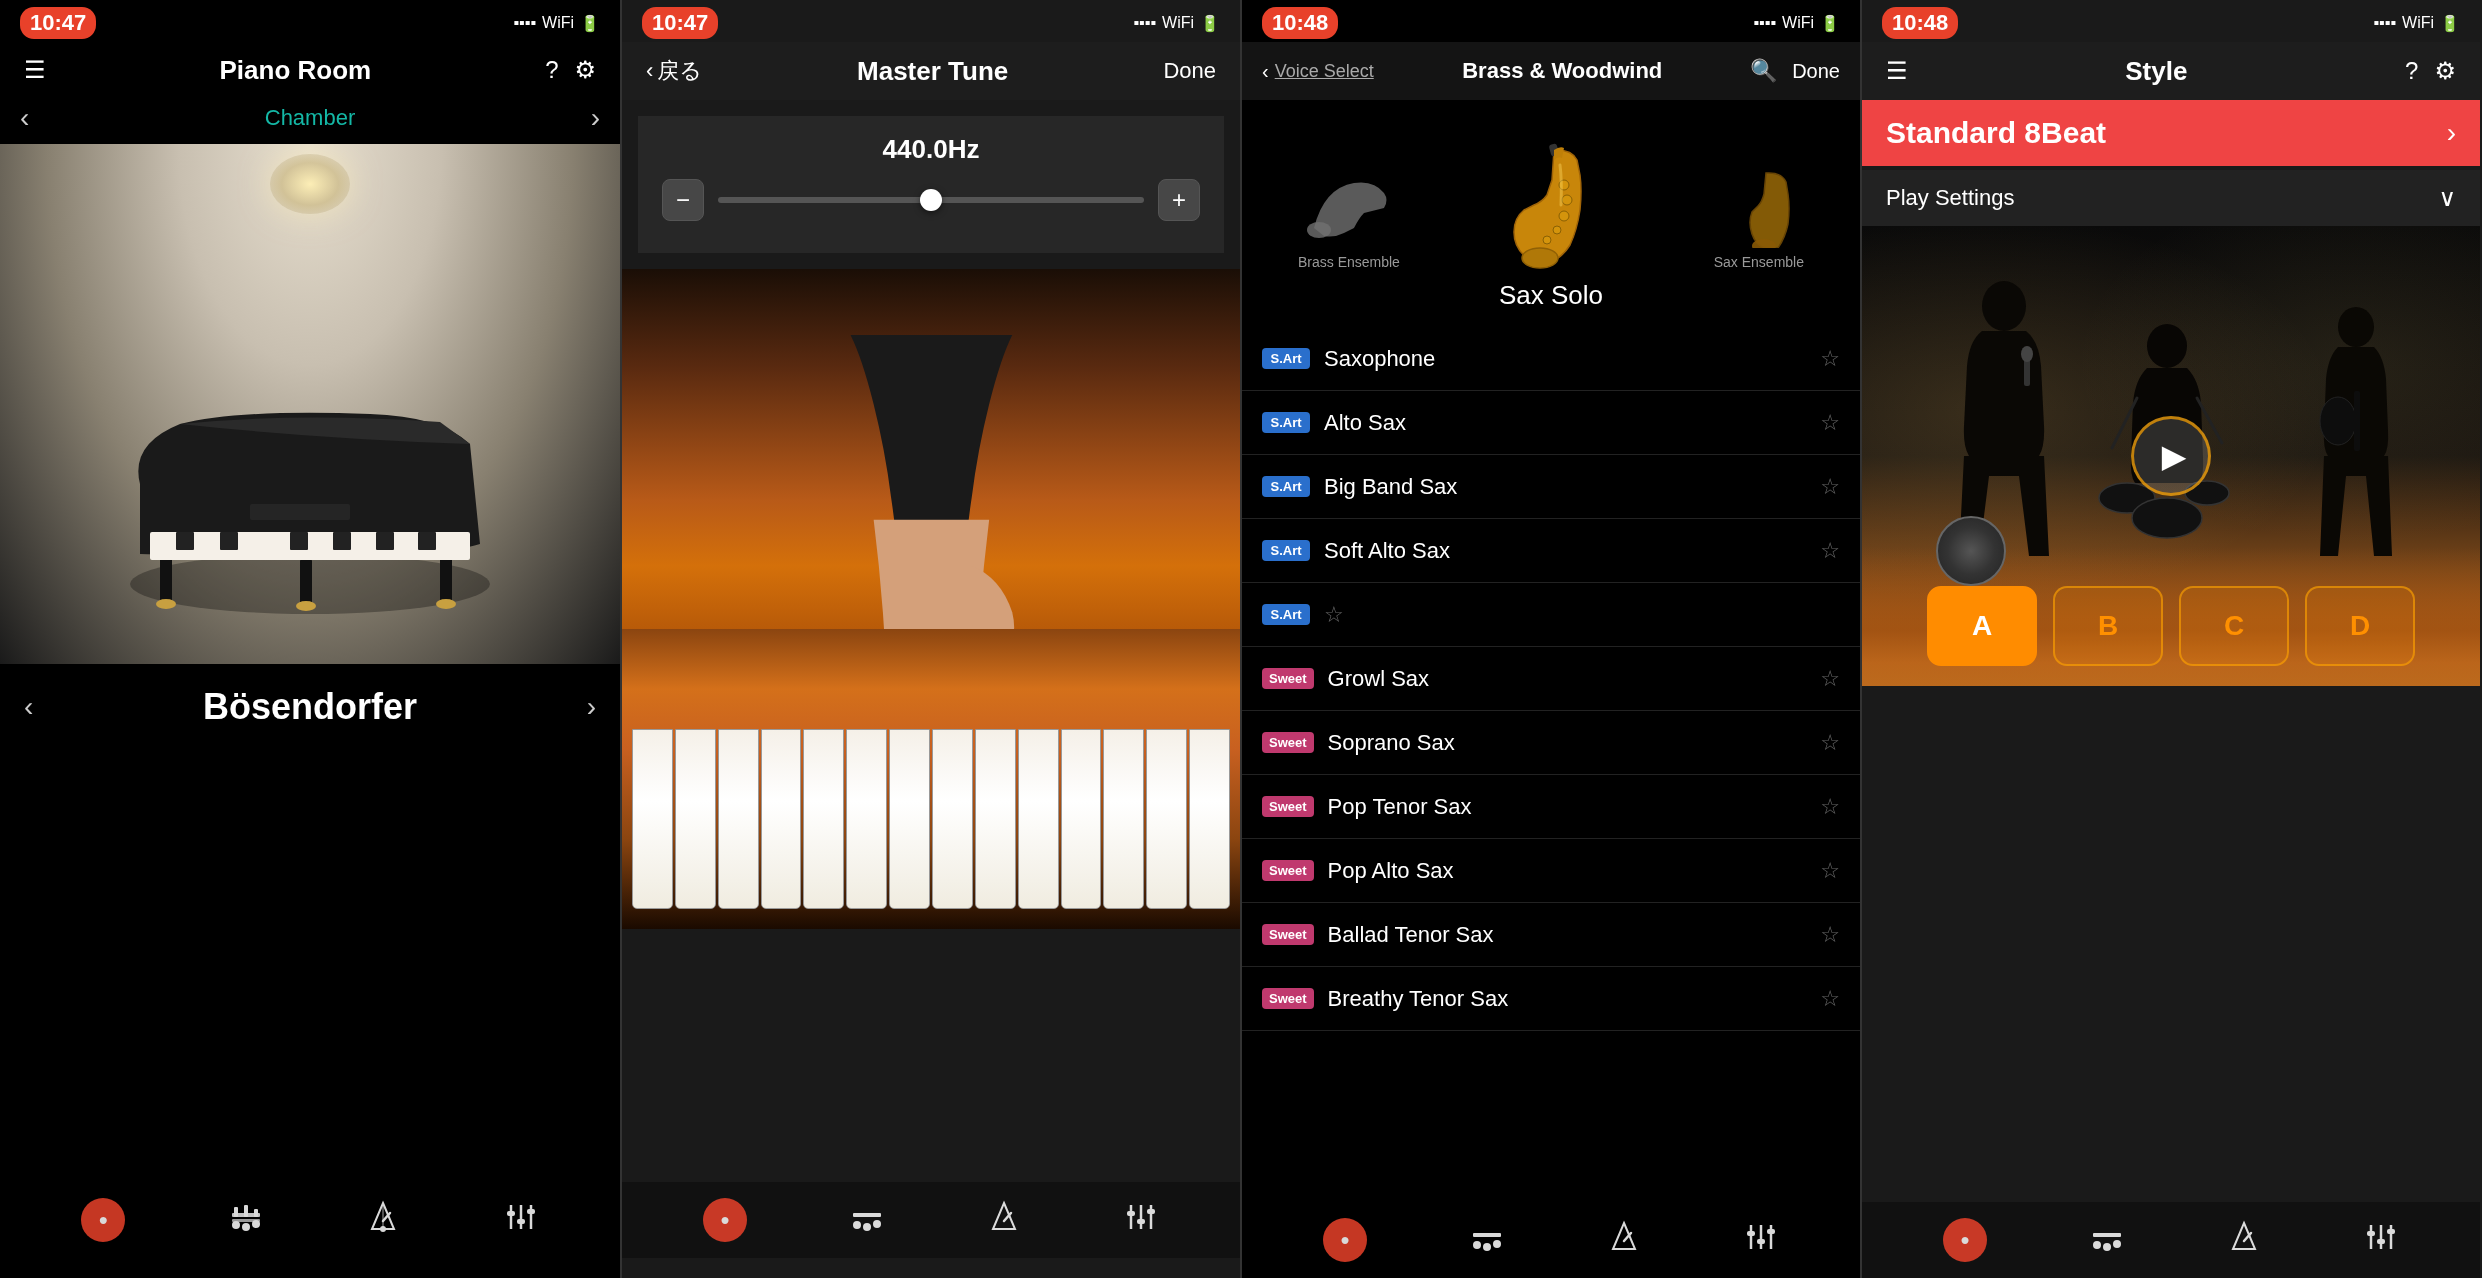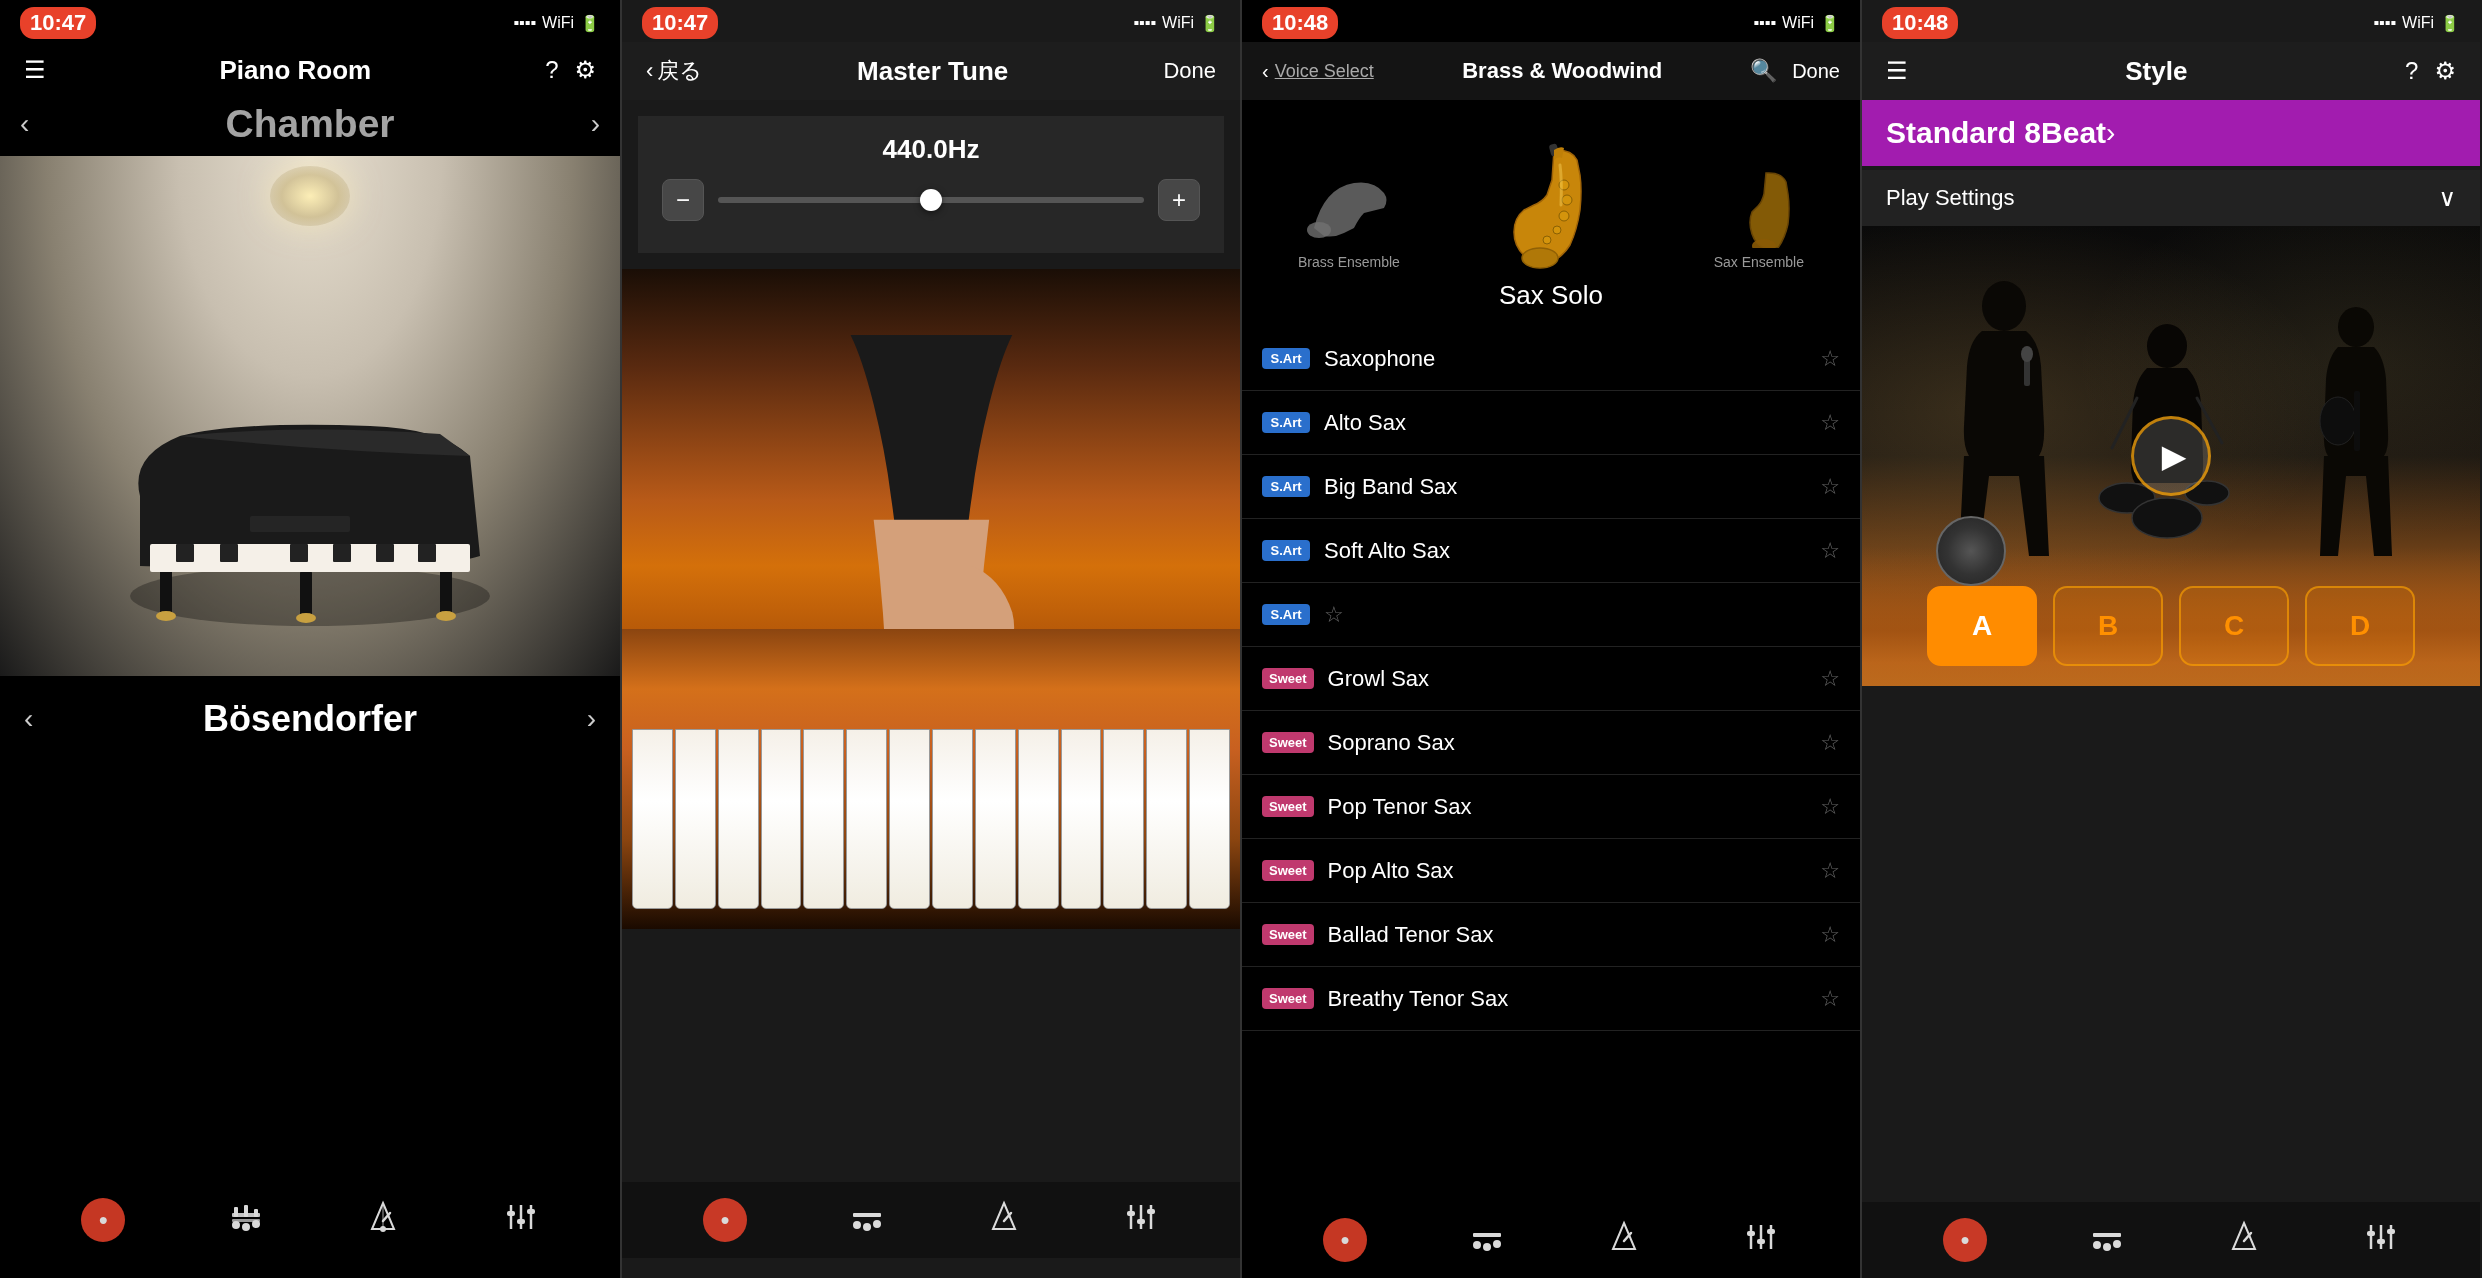--- a/index.html
+++ b/index.html
@@ -69,23 +69,23 @@
       font-size: 24px;
     }
     .room-carousel {
       display: flex;
       align-items: center;
       justify-content: space-between;
       padding: 0 20px;
       margin-top: 4px;
     }
     .room-name {
-      color: #a3a3a3;
-      font-size: 39px;
-      font-weight: 700;
+      color: #14b8a6;
+      font-size: 22px;
+      font-weight: 400;
     }
     .carousel-arrow {
       color: #fff;
       font-size: 28px;
       opacity: 0.8;
     }
     .piano-room-image {
       width: 100%;
       height: 520px;
       position: relative;
@@ -375,24 +375,25 @@
     }
     .panel4-nav {
       display: flex;
       align-items: center;
       justify-content: space-between;
       padding: 8px 24px;
       height: 58px;
       background: rgba(30,30,30,0.98);
     }
     .style-title-section {
-      background: #a21caf;
+      background: #ef4444;
       padding: 16px 24px;
       display: flex;
       align-items: center;
+      justify-content: space-between;
     }
     .style-name {
       color: #fff;
       font-size: 30px;
       font-weight: 600;
     }
     .style-chevron {
       color: #fff;
       font-size: 28px;
     }

